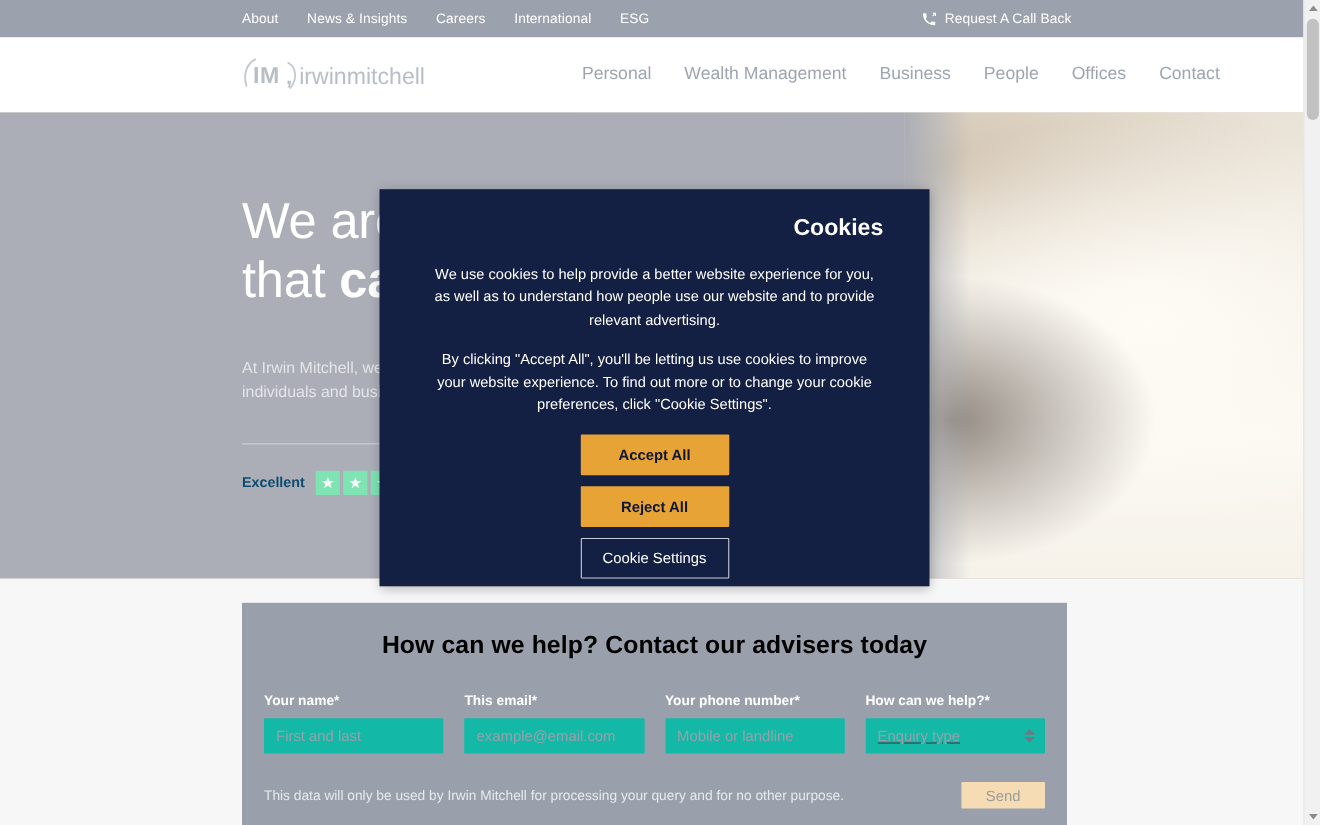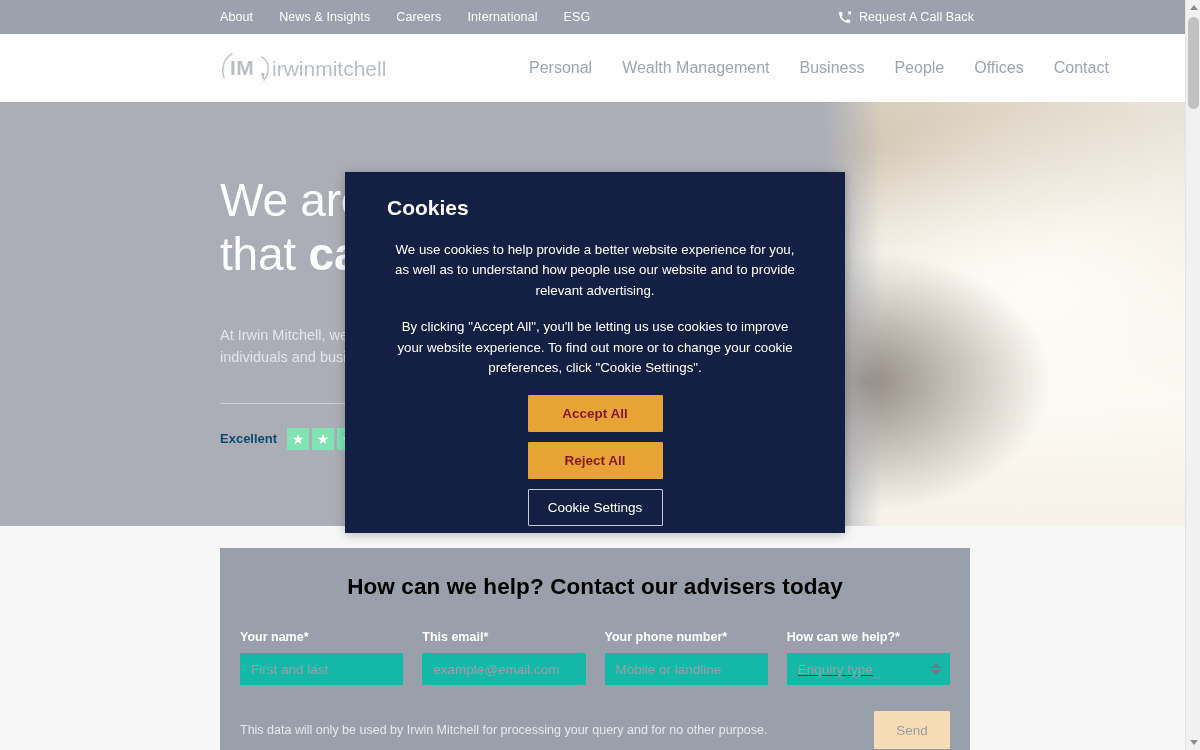--- a/index.html
+++ b/index.html
@@ -138,44 +138,44 @@
   .sel-arrows i { display: block; width: 0; height: 0;
     border-left: 5px solid transparent; border-right: 5px solid transparent; }
   .sel-arrows i.up { border-bottom: 5px solid #6f7784; }
   .sel-arrows i.dn { border-top: 5px solid #6f7784; }
 
   .form-foot {
     margin-top: 26px; display: flex; align-items: center; justify-content: space-between;
   }
   .form-note { color: #e7e9ec; font-size: 12.5px; }
   .send-btn {
-    width: 76px; height: 38px; border: 0; background: #f6dcb4; color: #9c9c9c;
+    width: 76px; height: 24px; border: 0; background: #f6dcb4; color: #9c9c9c;
     font-family: inherit; font-size: 13.5px; border-radius: 1px; cursor: default;
   }
 
   
   .modal {
     position: absolute; left: 345px; top: 172px; width: 500px; height: 361px;
     background: #132043; z-index: 40; padding: 24px 42px 0 42px;
     box-shadow: 0 2px 10px rgba(0,0,0,.25);
   }
   .modal-title {
-    text-align: left; color: #ffffff; font-size: 21px; font-weight: 700;
+    text-align: right; color: #ffffff; font-size: 21px; font-weight: 700;
     margin-bottom: 20px;
   }
   .modal-p {
     color: #ffffff; font-size: 13.3px; line-height: 1.54; text-align: center;
     margin-bottom: 16px;
   }
   .modal-actions { margin-top: 16px; display: flex; flex-direction: column; align-items: center; gap: 10px; }
   .btn {
     width: 135px; height: 37px; border: 0; font-family: inherit;
     font-size: 13.5px; font-weight: 700; cursor: pointer; border-radius: 1px;
   }
-  .btn-primary { background: #e8a336; color: #7f1d1d; }
+  .btn-primary { background: #e8a336; color: #0f172a; }
   .btn-outline {
     background: transparent; color: #ffffff; border: 1px solid #c7cbd8; font-weight: 400;
   }
 </style>
 </head>
 <body>
 
 <div id="page">
 
   <div class="utility-bar">

